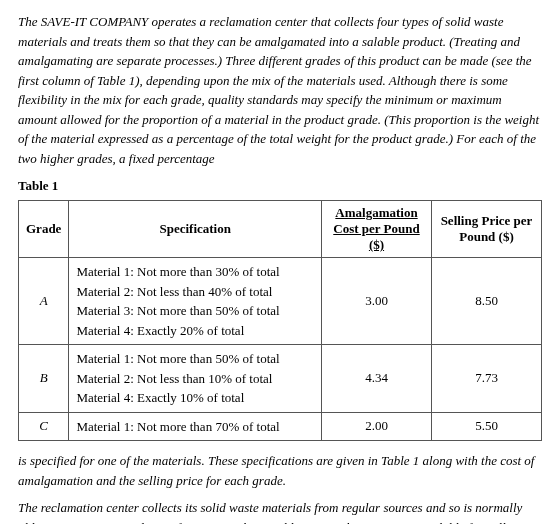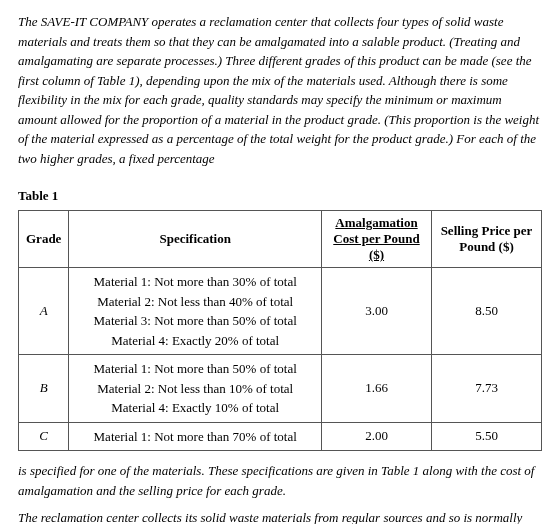--- a/index.html
+++ b/index.html
@@ -16,33 +16,32 @@
       padding: 12px 18px;
     }
     .paragraph {
       line-height: 1.5;
       margin-bottom: 8px;
       font-style: italic;
     }
     .table-title {
       font-weight: bold;
       margin-bottom: 6px;
-      margin-top: 20px;
+      margin-top: 10px;
     }
     table {
       width: 100%;
       border-collapse: collapse;
       margin-bottom: 10px;
     }
     table th, table td {
       border: 1px solid #555;
       padding: 4px 7px;
       vertical-align: middle;
       font-size: 13px;
-      text-align: center;
     }
     table th {
       font-weight: bold;
       background: #fff;
     }
     .col-grade {
       width: 48px;
     }
     .col-spec {
       width: auto;
@@ -97,21 +96,21 @@
       <td class="num-cell">3.00</td>
       <td class="num-cell">8.50</td>
     </tr>
     <tr>
       <td class="grade-cell"><em>B</em></td>
       <td class="col-spec spec-lines">
         Material 1: Not more than 50% of total<br>
         Material 2: Not less than 10% of total<br>
         Material 4: Exactly 10% of total
       </td>
-      <td class="num-cell">1.66</td>
+      <td class="num-cell">4.34</td>
       <td class="num-cell">7.73</td>
     </tr>
     <tr>
       <td class="grade-cell"><em>C</em></td>
       <td class="col-spec spec-lines">
         Material 1: Not more than 70% of total
       </td>
       <td class="num-cell">2.00</td>
       <td class="num-cell">5.50</td>
     </tr>

